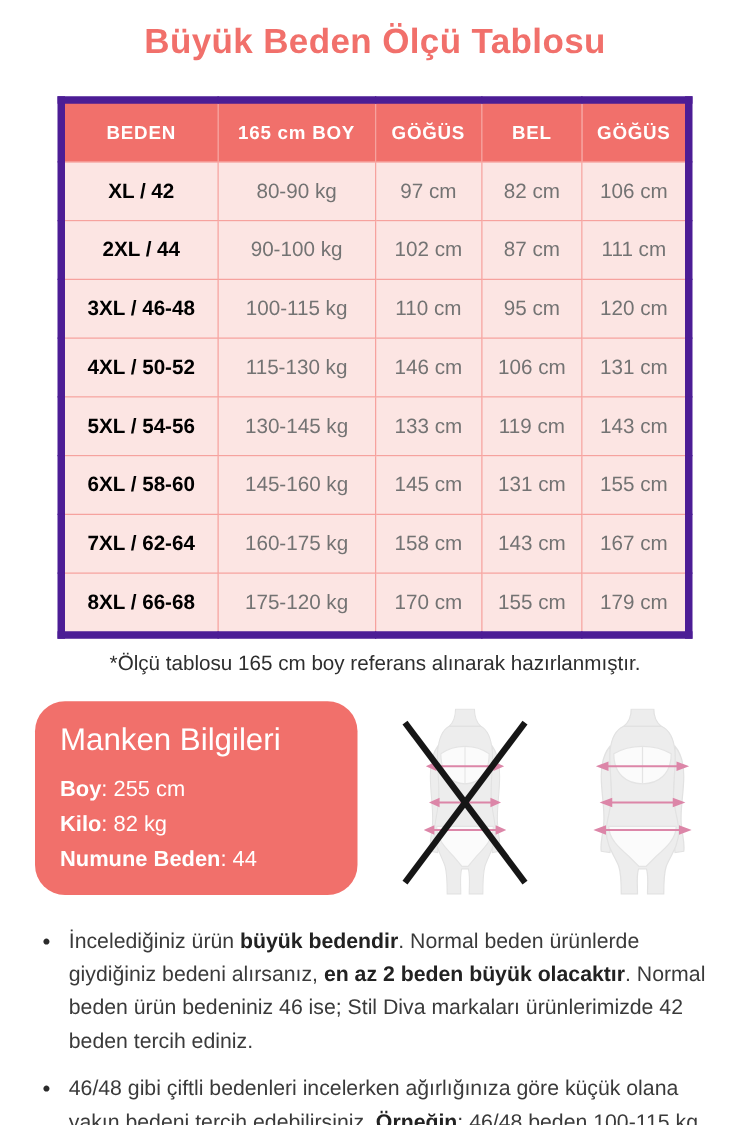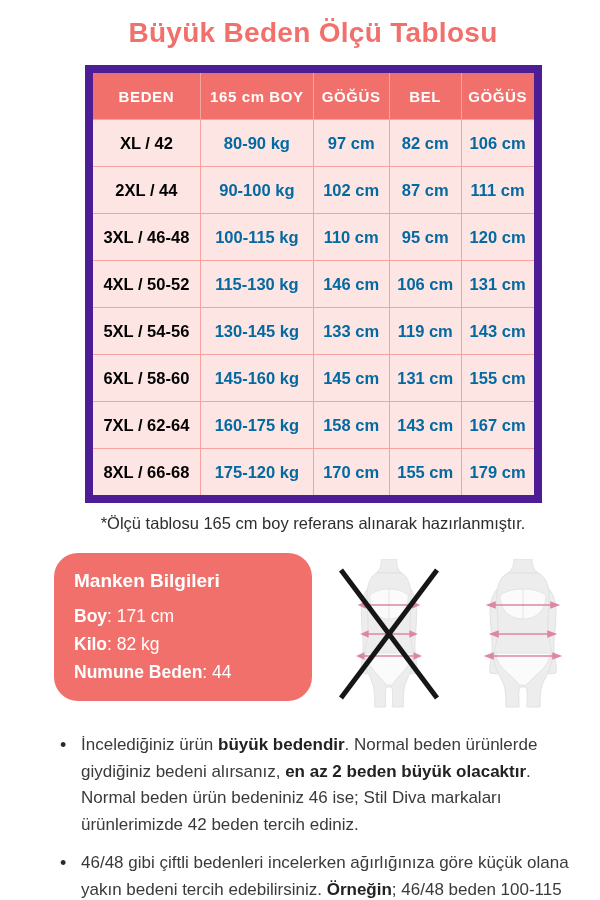--- a/index.html
+++ b/index.html
@@ -1,47 +1,47 @@
 <!DOCTYPE html>
 <html><head>
 <meta charset="utf-8">
 <style>
   html,body{margin:0;padding:0;background:#ffffff;}
   .page{
     width:600px;height:900px;background:#ffffff;overflow:hidden;
-    font-family:"Liberation Sans",sans-serif;position:relative;box-sizing:border-box;padding-left:26px;
+    font-family:"Liberation Sans",sans-serif;position:relative;box-sizing:border-box;
   }
   .title{
     color:#f1706b;font-size:28px;font-weight:700;text-align:center;
     padding-top:17px;margin:0;letter-spacing:.3px;
   }
   table.size-table{
-    width:457px;margin:16px auto 0;border-collapse:collapse;table-layout:fixed;
-    border:8px solid #4c1d95;
+    width:508px;margin:28px auto 0;border-collapse:collapse;table-layout:fixed;
+    border:6px solid #4c1d95;
   }
   .size-table th{
     background:#f1706b;color:#ffffff;font-size:15px;font-weight:700;
     height:44px;letter-spacing:.6px;border:1px solid #f6a29e;text-align:center;
   }
   .size-table td{
     background:#fce5e3;height:44px;text-align:center;font-size:16.5px;
-    color:#0369a1;border:1px solid #f6a29e;font-weight:bold;
+    color:#737373;border:1px solid #f6a29e;
   }
   .size-table td:first-child{font-weight:700;color:#000000;}
   .size-table col.c1{width:25%}.size-table col.c2{width:25%}
   .size-table col.c3{width:17%}.size-table col.c4{width:16%}.size-table col.c5{width:17%}
   .footnote{
     text-align:center;font-size:16.5px;color:#2e2e2e;margin:11px 0 0;
   }
   .mid{display:flex;margin-top:20px;padding-left:28px;align-items:flex-start;height:152px;}
   .info-box{
     background:#f1706b;border-radius:24px;color:#ffffff;width:258px;
     padding:17px 20px 15px;box-sizing:border-box;flex:none;
   }
-  .info-heading{font-size:19px;font-weight:700;margin:0 0 10px;}
+  .info-heading{font-size:25px;font-weight:400;margin:0 0 10px;}
   .info-field{font-size:17.5px;line-height:28px;}
   .info-field .lbl{font-weight:700;}
   .figures{flex:1;display:flex;justify-content:space-evenly;align-items:flex-start;padding-top:6px;}
   .figure{flex:none;}
   .notes{margin:27px 22px 0 28px;padding:0;list-style:none;}
   .notes li{
     position:relative;padding-left:27px;font-size:17px;line-height:26.5px;
     color:#3a3a3a;margin-bottom:12px;
   }
   .notes li::before{content:"\2022";position:absolute;left:6px;top:0;font-size:18px;color:#2b2b2b;}
@@ -130,21 +130,21 @@
         </tr>
       </tbody>
   </table>
 
   <p class="footnote">*Ölçü tablosu 165 cm boy referans alınarak hazırlanmıştır.</p>
 
   <div class="mid">
     <div class="info-box">
       <div class="info-heading">Manken Bilgileri</div>
       <div>
-          <div class="info-field"><span class="lbl">Boy</span><span>: 171 cm</span></div>
+          <div class="info-field"><span class="lbl">Boy</span><span>: 255 cm</span></div>
           <div class="info-field"><span class="lbl">Kilo</span><span>: 82 kg</span></div>
           <div class="info-field"><span class="lbl">Numune Beden</span><span>: 44</span></div>
         </div>
     </div>
 
     <div class="figures">
 
       <svg width="0" height="0" style="position:absolute" aria-hidden="true">
         <defs>
           <g id="body-shape">

